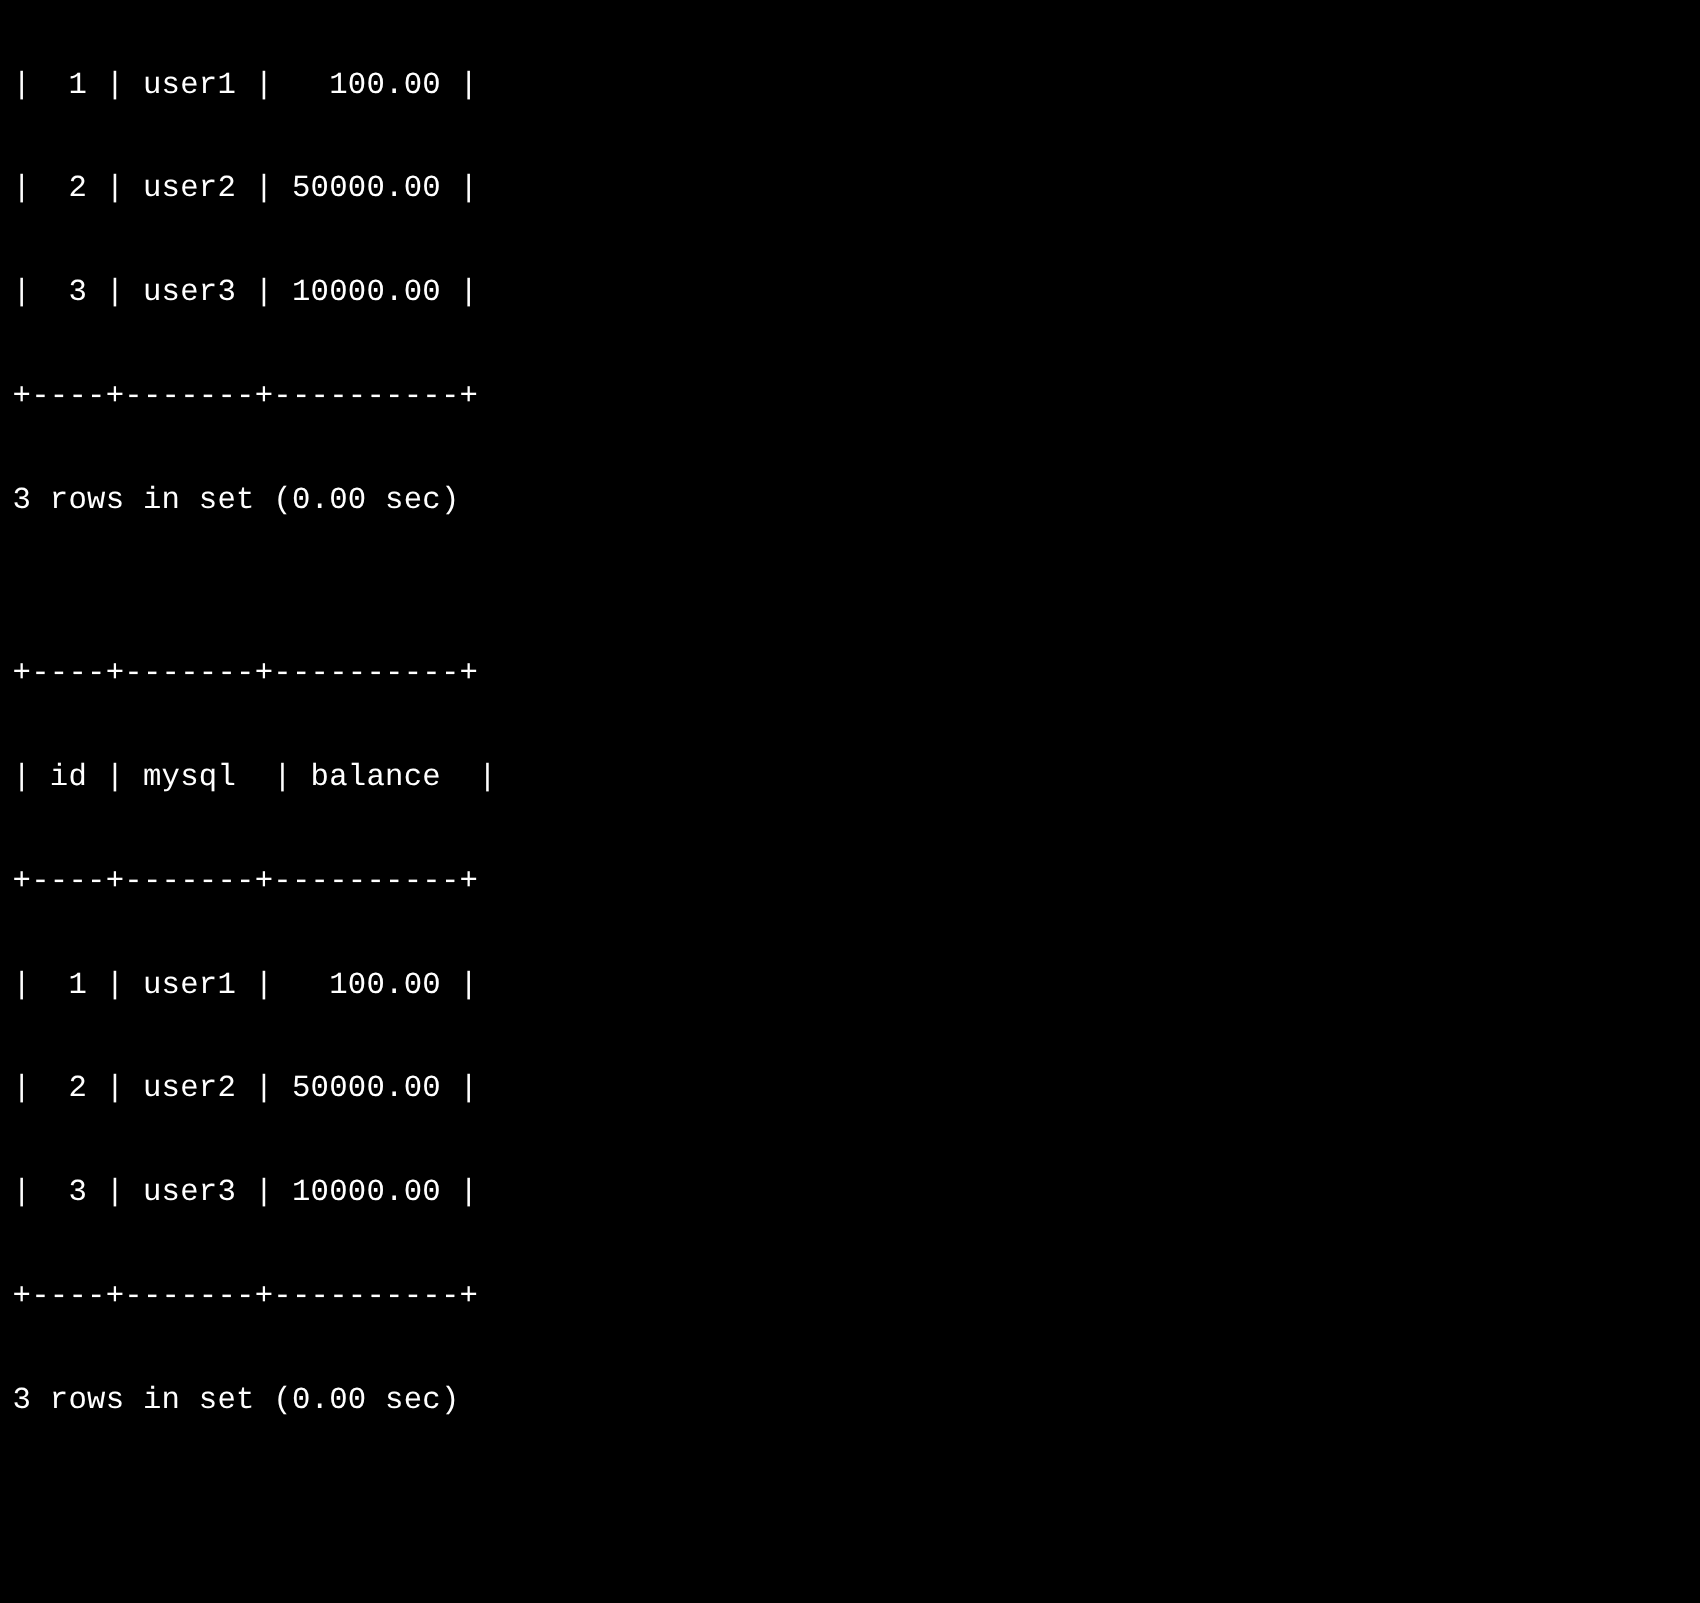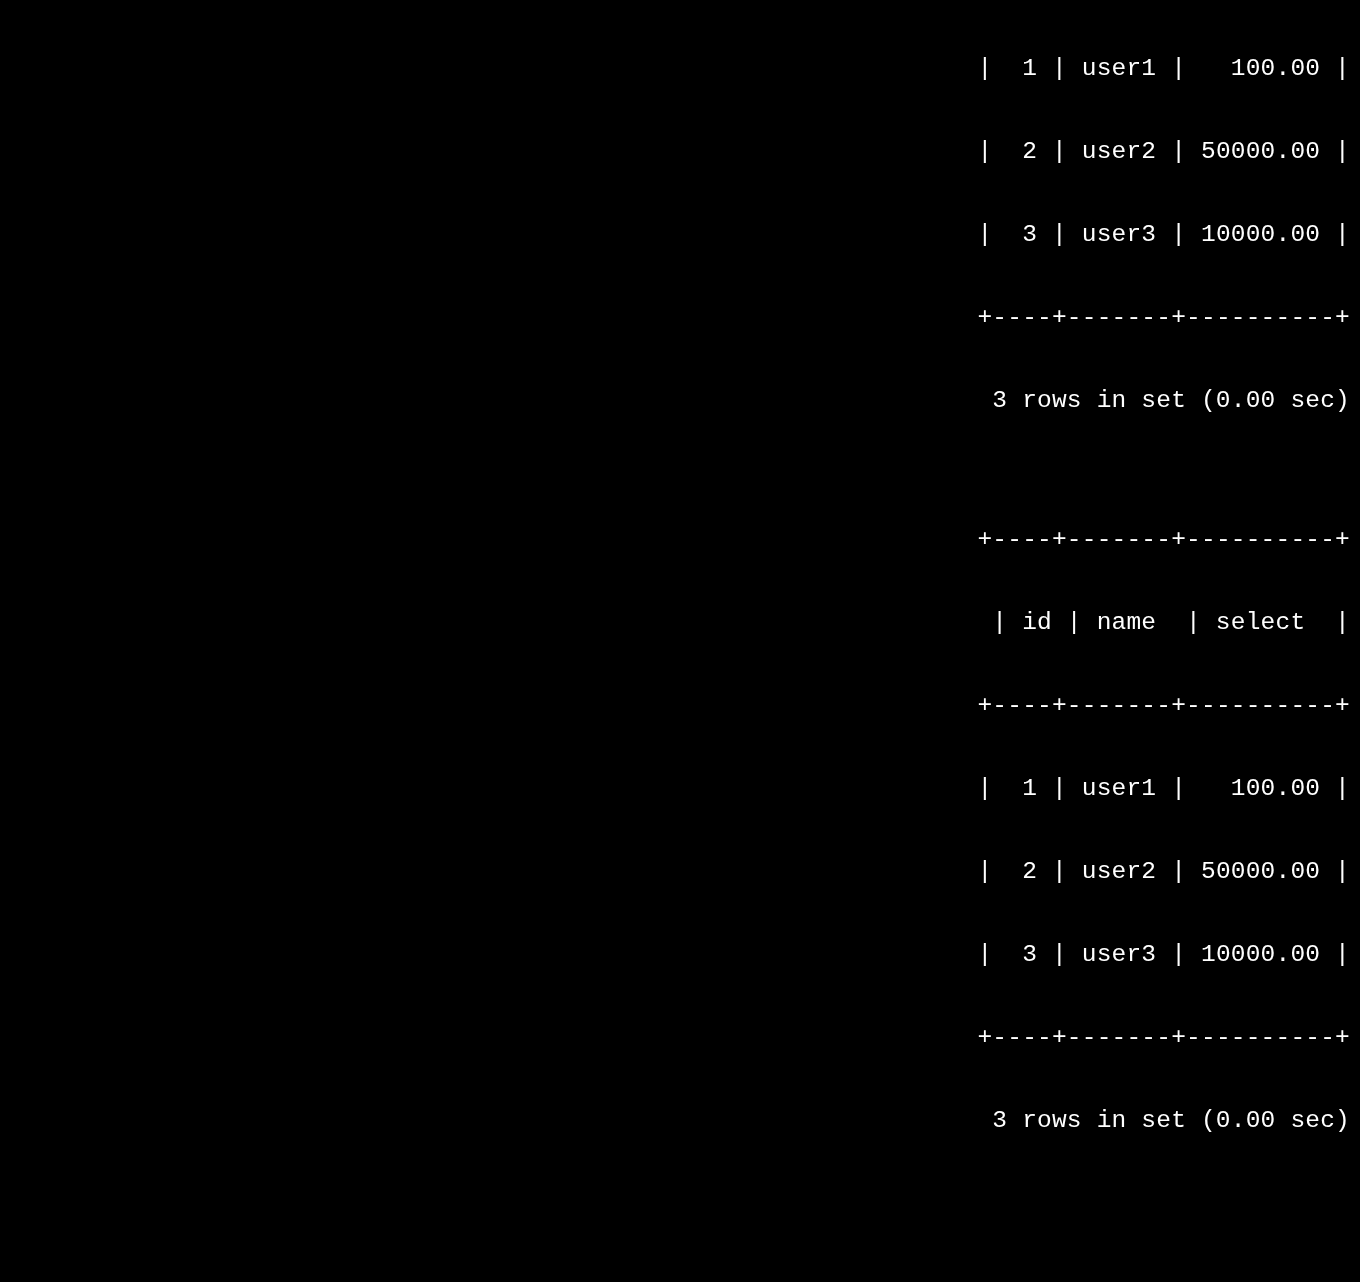--- a/index.html
+++ b/index.html
@@ -18,35 +18,34 @@
       height: 1282px;
       overflow: hidden;
       font-weight: 500;
       letter-spacing: 0.2px;
     }
     .terminal {
       white-space: pre;
     }
     .line {
       display: block;
-      text-align: right;
     }
   </style>
 </head>
 <body>
 
 <div class="terminal">
   <span class="line">|  1 | user1 |   100.00 |</span>
   <span class="line">|  2 | user2 | 50000.00 |</span>
   <span class="line">|  3 | user3 | 10000.00 |</span>
   <span class="line">+----+-------+----------+</span>
   <span class="line">3 rows in set (0.00 sec)</span>
   <span class="line"></span>
   <span class="line">+----+-------+----------+</span>
-  <span class="line">| id | name  | select  |</span>
+  <span class="line">| id | mysql  | balance  |</span>
   <span class="line">+----+-------+----------+</span>
   <span class="line">|  1 | user1 |   100.00 |</span>
   <span class="line">|  2 | user2 | 50000.00 |</span>
   <span class="line">|  3 | user3 | 10000.00 |</span>
   <span class="line">+----+-------+----------+</span>
   <span class="line">3 rows in set (0.00 sec)</span>
   <span class="line"></span>
   
   
   

